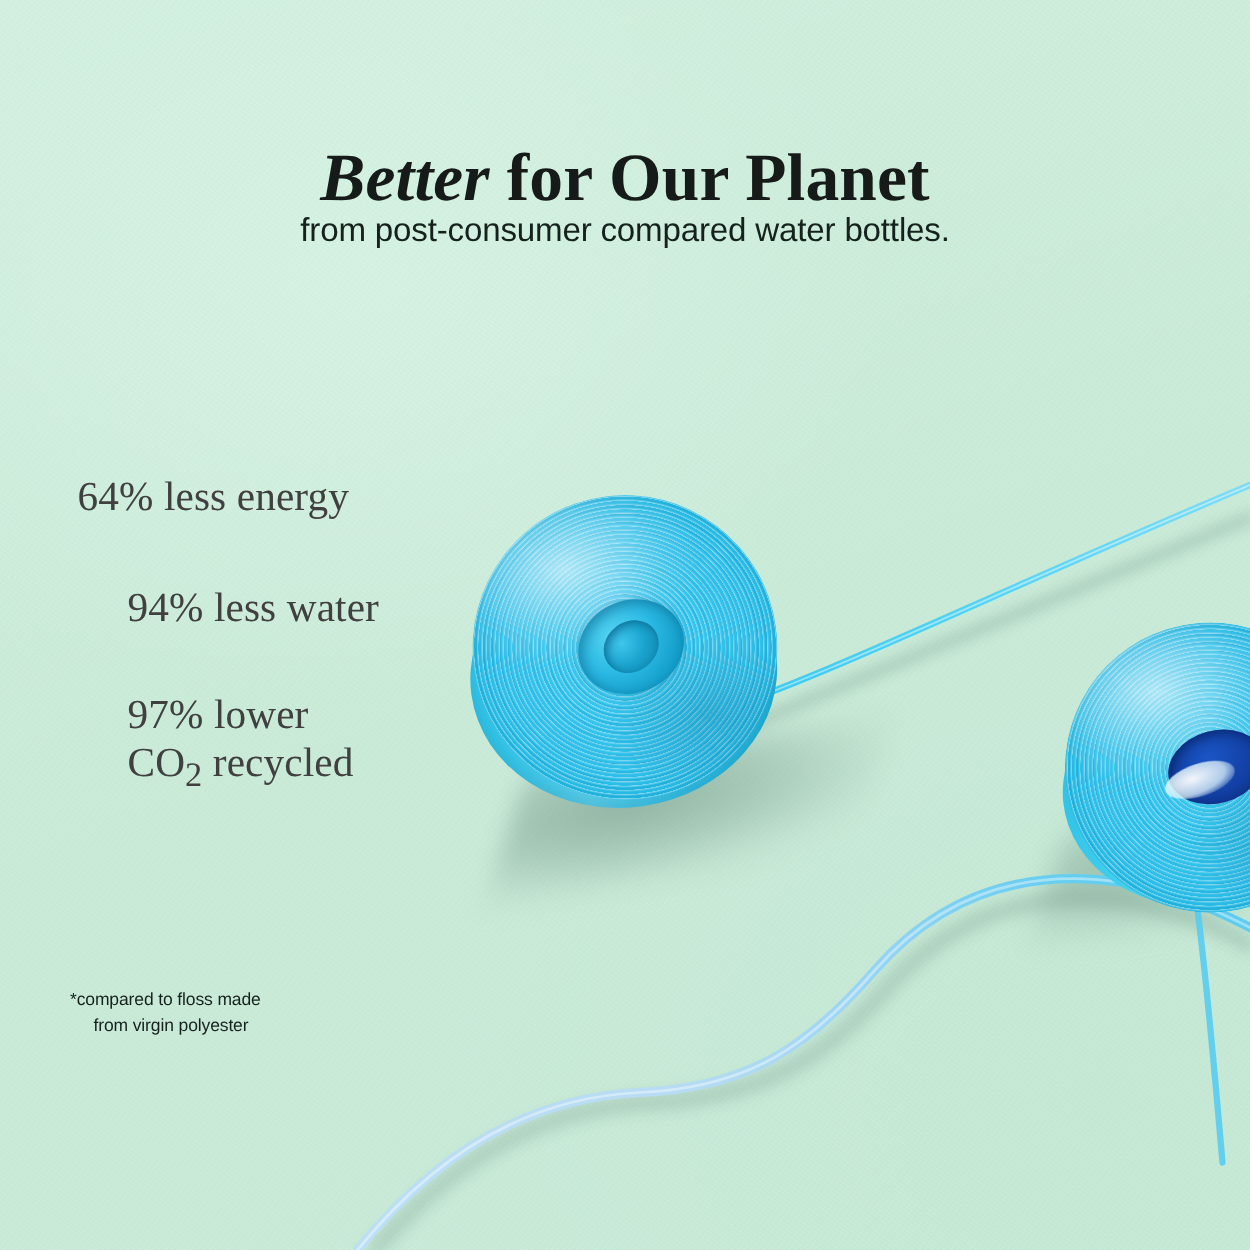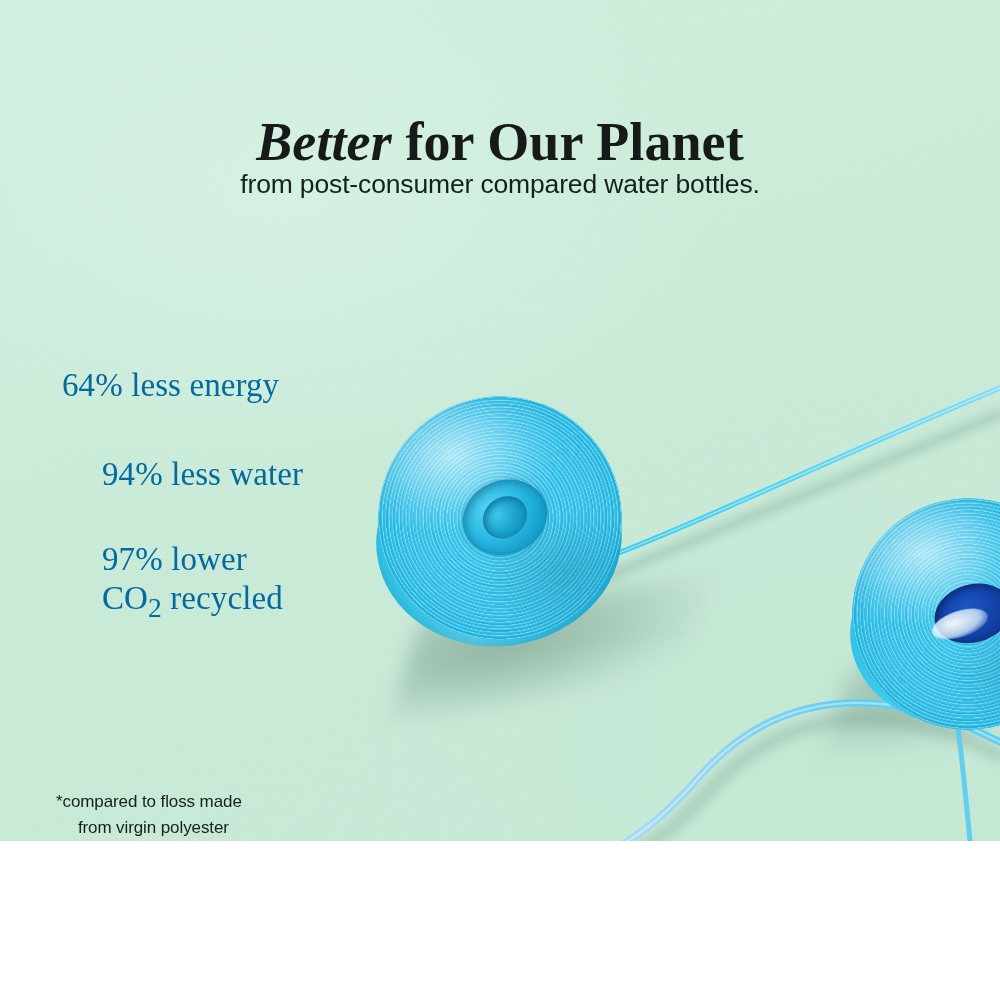--- a/index.html
+++ b/index.html
@@ -3,21 +3,21 @@
 <meta charset="utf-8">
 <style>
   html, body {
     margin: 0;
     padding: 0;
     background: #ffffff;
   }
   #canvas {
     position: relative;
     width: 1000px;
-    height: 841px;
+    height: 1000px;
     overflow: hidden;
     background: #cfeedd;
     font-family: "Liberation Sans", sans-serif;
   }
   
   #bg-base {
     position: absolute;
     inset: 0;
     background:
       radial-gradient(ellipse 70% 55% at 28% 22%, #d6f2e3 0%, rgba(214,242,227,0) 62%),
@@ -186,39 +186,39 @@
     font-size: 26.5px;
     line-height: 1.38;
     color: #14211c;
     letter-spacing: -.15px;
   }
   #subtitle div { white-space: nowrap; }
 
   .stats {
     position: absolute;
     left: 62px;
-    top: 366px;
+    top: 379px;
     font-family: "Liberation Serif", "DejaVu Serif", serif;
-    color: #0369a1;
+    color: #404040;
   }
   .stat {
     font-size: 33px;
     line-height: 1.17;
     letter-spacing: .1px;
     white-space: pre-line;
   }
   .stat + .stat { margin-top: 50px; margin-left: 40px; }
   .stat.three { margin-top: 47px; }
 
   #footnote {
     position: absolute;
     left: 56px;
     top: 789px;
     font-family: "Liberation Sans", sans-serif;
-    font-size: 17px;
+    font-size: 14px;
     line-height: 1.52;
     color: #15211d;
     letter-spacing: -.1px;
   }
   #footnote div { white-space: nowrap; }
   #footnote .indent { padding-left: 9px; text-align: center; }
 </style>
 </head>
 <body>
 

